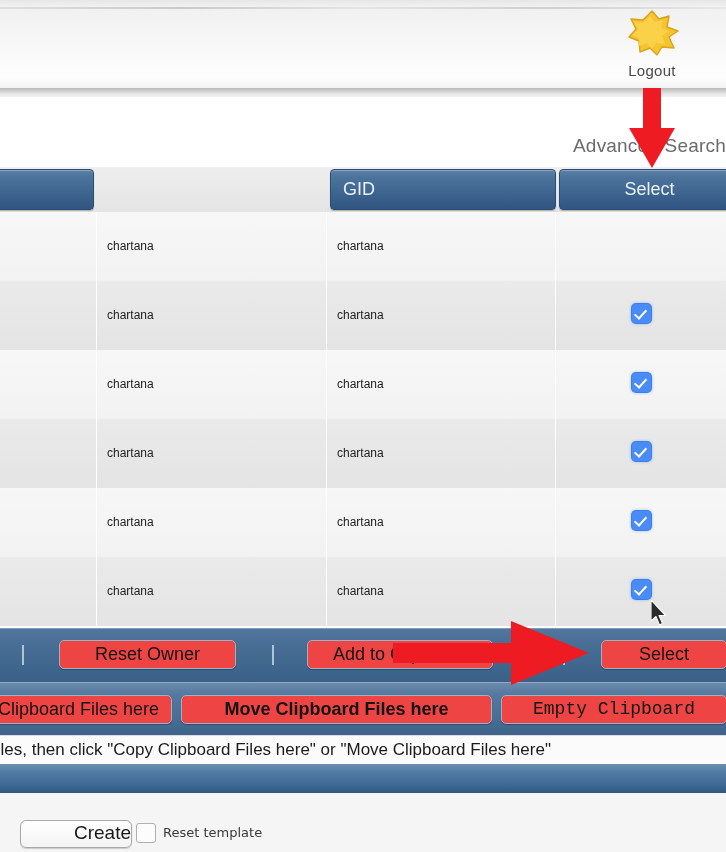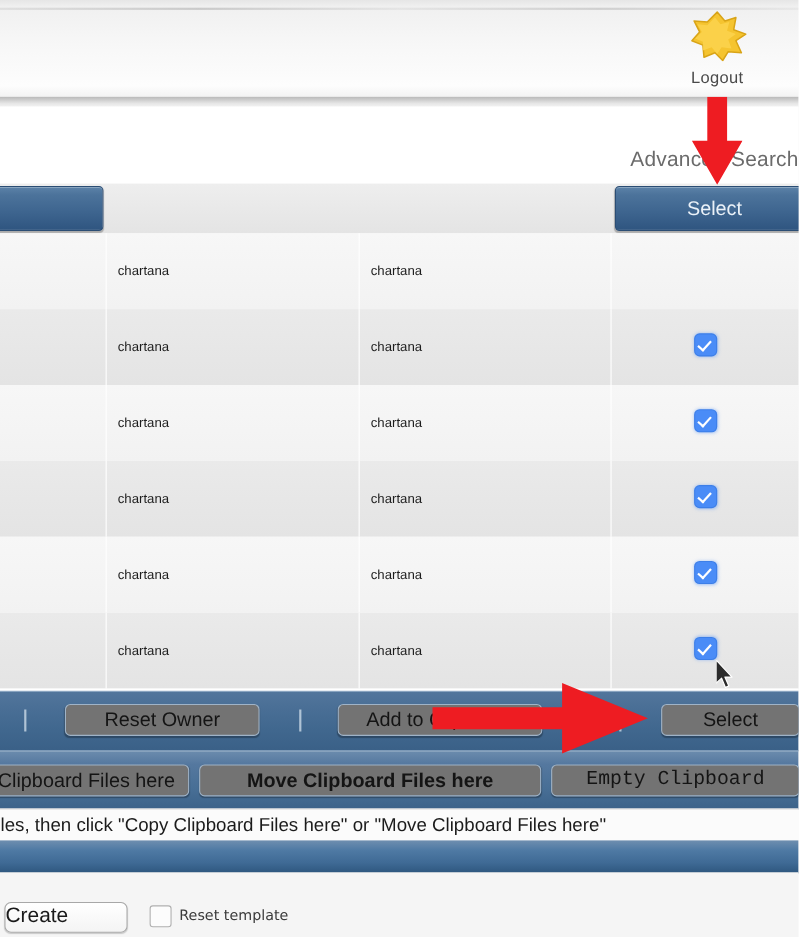--- a/index.html
+++ b/index.html
@@ -70,42 +70,42 @@
     border-top:1px solid #8ea8c4;}
   #hintbar{position:absolute;left:0;top:735px;width:726px;height:30px;background:#fbfbfb;
      border-top:1px solid #dcdcdc;}
   #hint-text{position:absolute;left:-8px;top:740px;width:740px;font-size:17px;color:#1b1b1b;
      white-space:nowrap;}
   #bluebar{position:absolute;left:0;top:764px;width:726px;height:29px;
     background:linear-gradient(to bottom,#6e8eaf 0%,#4f7aa4 30%,#3f6a95 70%,#2f5880 100%);
     border-bottom:1px solid #244768;}
   #footer{position:absolute;left:0;top:793px;width:726px;height:59px;background:#f5f5f5;}
 
-  .tbtn{position:absolute;background:#737373;border:1px solid #9fb3c7;border-radius:5px;
+  .tbtn{position:absolute;background:#ef4444;border:1px solid #9fb3c7;border-radius:5px;
     color:#141414;text-align:center;cursor:pointer;box-sizing:border-box;
     box-shadow:0 1px 1px rgba(0,0,0,.28);}
   .tbtn.r1{top:640px;height:29px;line-height:27px;font-size:18px;}
   .tbtn.r2{top:695px;height:29px;line-height:27px;font-size:18px;}
   .sep{position:absolute;width:2px;height:20px;background:#c3d3e2;opacity:.85;}
 
   #btn-reset-owner{left:59px;width:177px;}
   #btn-add-clip{left:307px;width:186px;}
   #btn-delete{left:601px;width:126px;}
   #sep1{left:22px;top:645px;}
   #sep2{left:272px;top:645px;}
   #sep3{left:563px;top:645px;}
 
   #btn-copy-clip{left:-62px;width:234px;}
   #btn-move-clip{left:181px;width:311px;font-weight:bold;}
   #btn-empty-clip{left:501px;width:226px;font-family:Liberation Mono, monospace;}
 
   
-  #btn-create{position:absolute;left:4px;top:820px;width:110px;height:26px;
+  #btn-create{position:absolute;left:20px;top:820px;width:110px;height:26px;
     background:linear-gradient(to bottom,#ffffff,#f4f4f4);border:1px solid #a8a8a8;border-radius:6px;
-    font-size:19px;line-height:24px;text-align:left;color:#1a1a1a;cursor:pointer;
+    font-size:19px;line-height:24px;text-align:right;color:#1a1a1a;cursor:pointer;
     box-shadow:0 1px 1px rgba(0,0,0,.18);}
   #cb-html-template{position:absolute;left:136px;top:823px;width:18px;height:18px;
     background:#fcfcfc;border:1px solid #b0b0b0;border-radius:3px;cursor:pointer;}
   #lbl-html-template{position:absolute;left:163px;top:825px;font-size:13px;color:#3a3a3a;
     font-family:"DejaVu Sans",sans-serif;}
 
   
   .arrow{position:absolute;pointer-events:none;}
   #arrow-down{left:629px;top:88px;width:46px;height:80px;}
   #arrow-right{left:393px;top:617px;width:196px;height:72px;}
@@ -130,20 +130,21 @@
   </div>
   <div id="logout-label">Logout</div>
 </div>
 
 <div id="search-band"></div>
 <div id="advanced-search">Advanced Search</div>
 
 <div id="table-wrap">
   <div id="thead">
     <div class="th" id="th-blank"></div>
+    <div class="th left-pad" id="th-gid">GID</div>
     <div class="th center" id="th-select">Select</div>
   </div>
 
   <div class="row odd" style="top:45px">
     <div class="cell c-blank"></div>
     <div class="cell c-uid">chartana</div>
     <div class="cell c-gid">chartana</div>
     <div class="cell c-sel"></div>
   </div>
 

